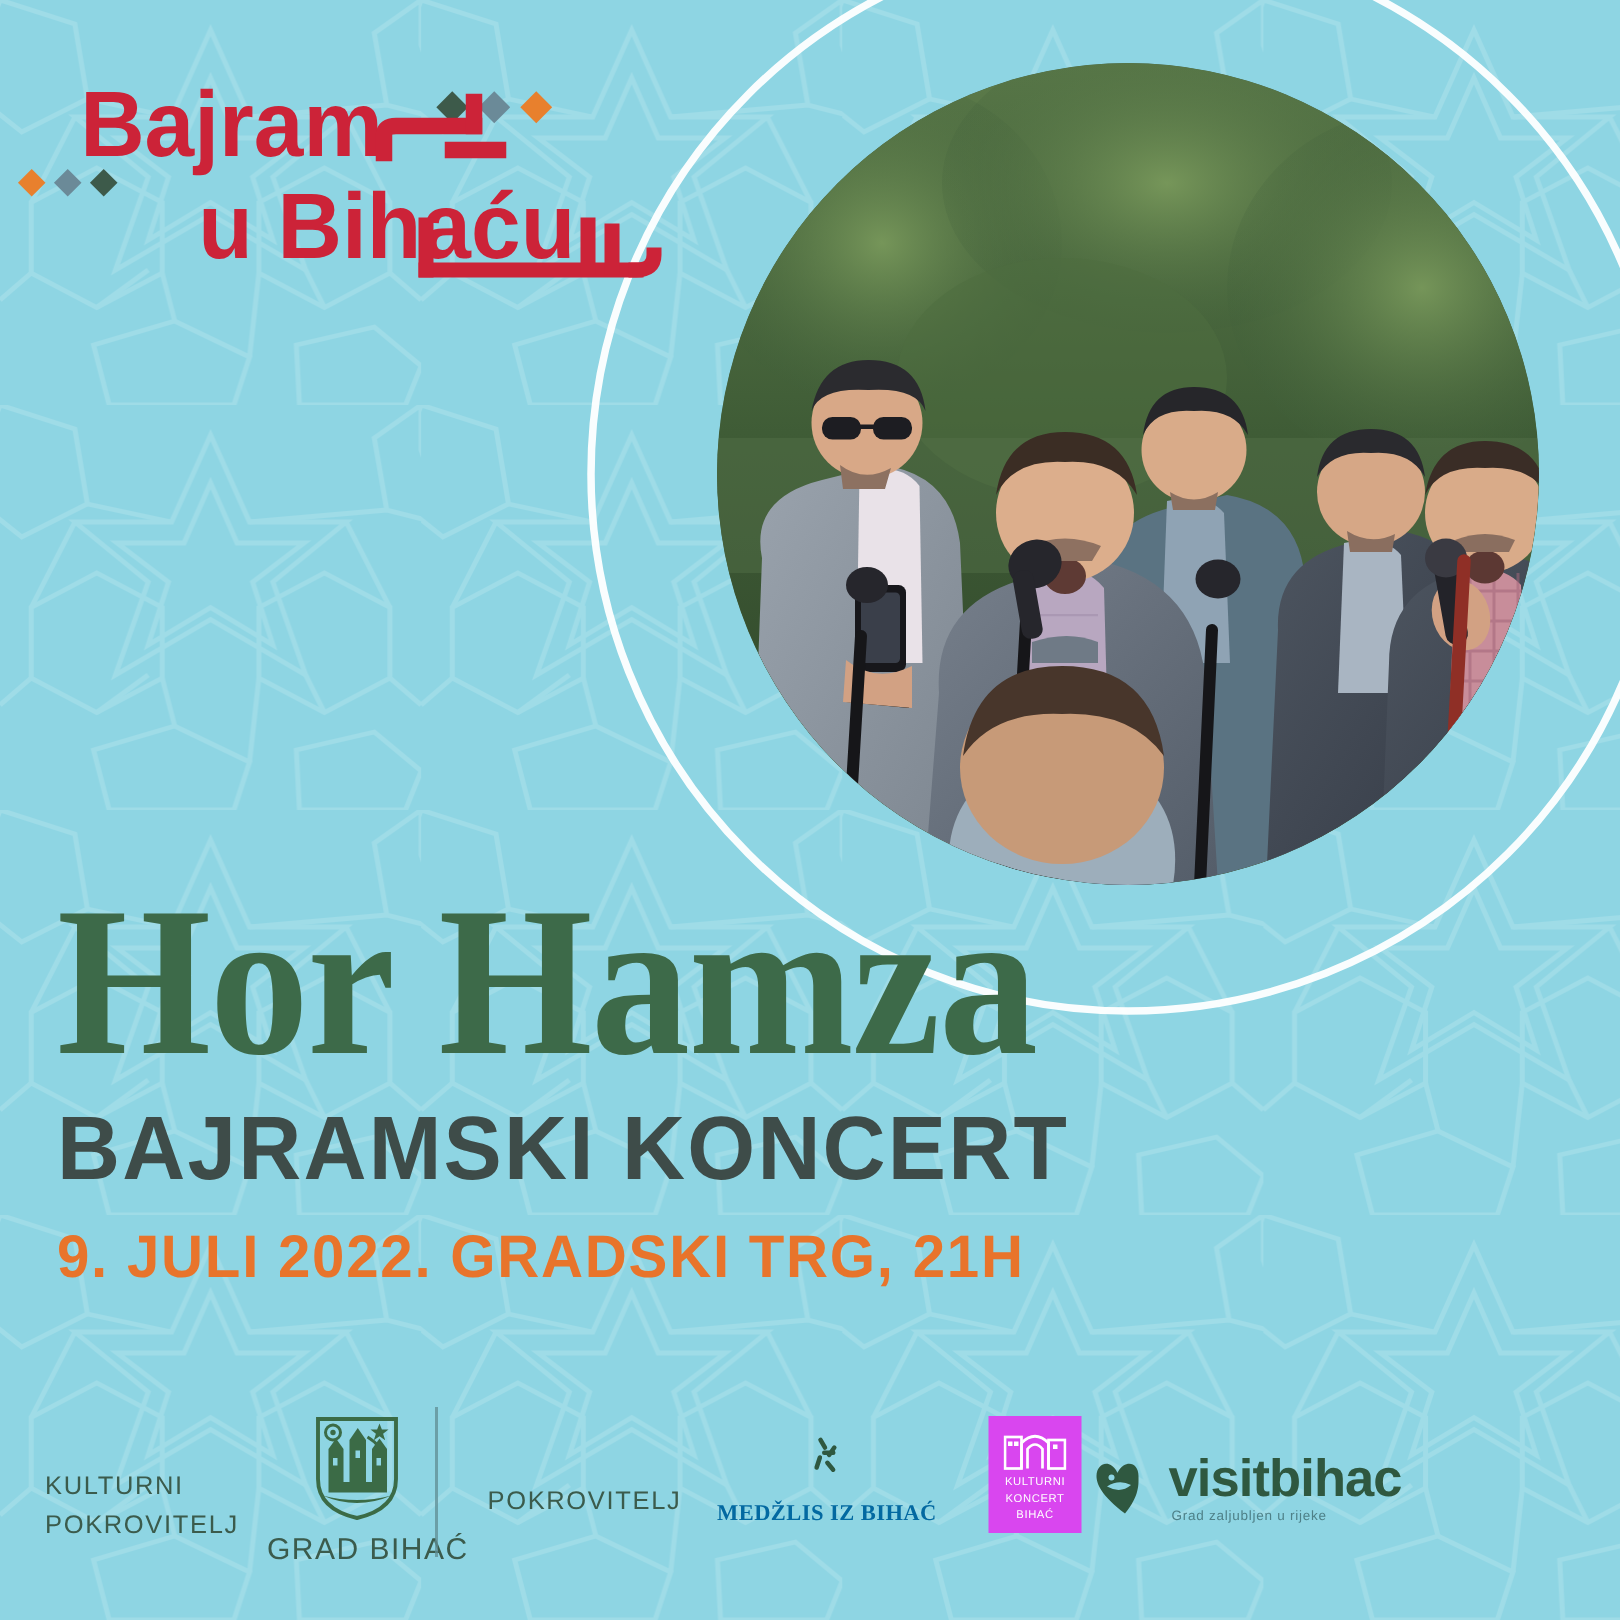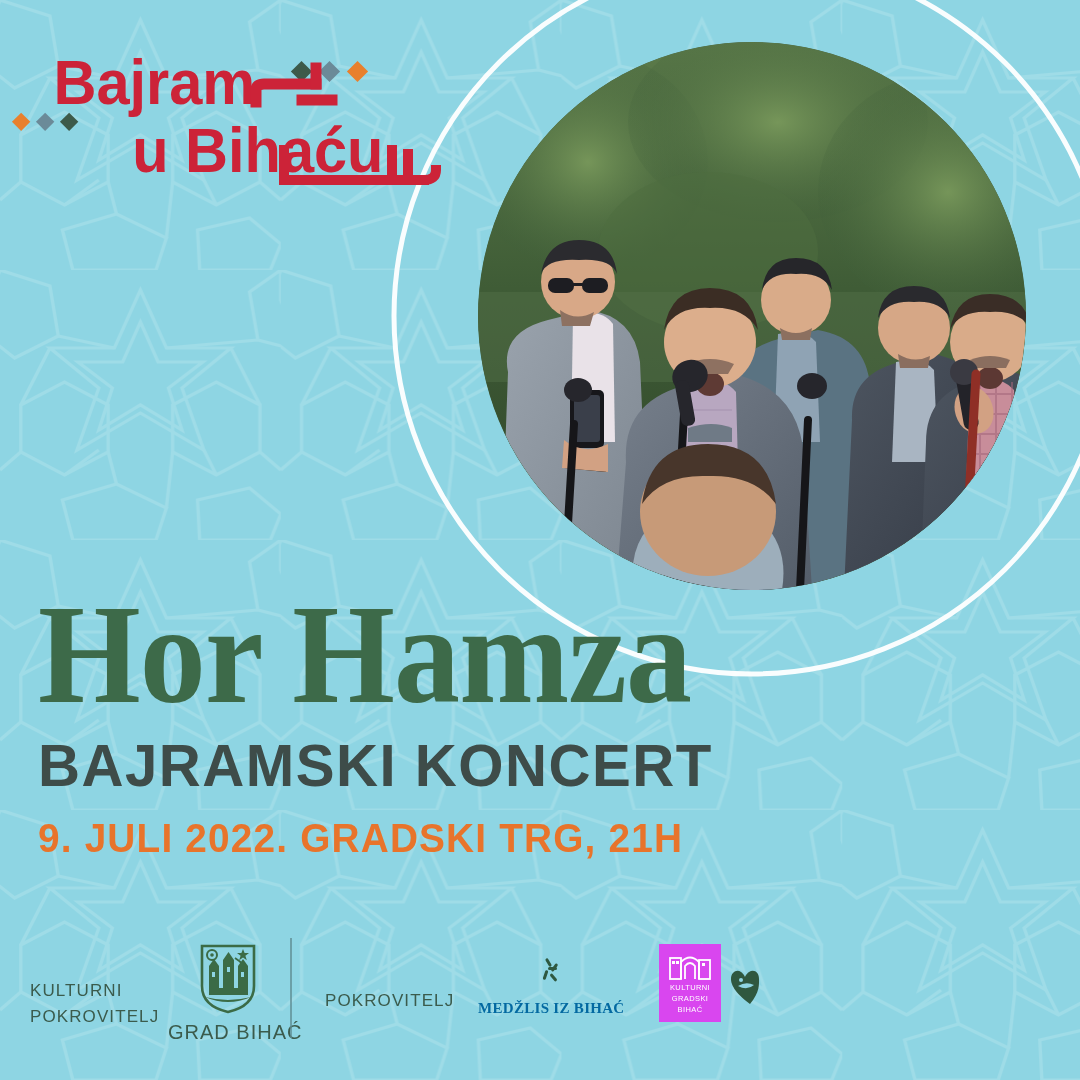--- a/index.html
+++ b/index.html
@@ -123,21 +123,21 @@
   .footer-label {
     font-family: "Liberation Sans", sans-serif;
     font-size: 17px;
     font-weight: normal;
     letter-spacing: 1.1px;
     color: #3b5b4c;
     line-height: 1.55;
     white-space: nowrap;
   }
   .slot-sponsor-label { position: absolute; left: 30px; top: 58px; }
-  .slot-gradbihac { position: absolute; left: 168px; top: 22px; width: 120px; text-align: center; }
+  .slot-gradbihac { position: absolute; left: 178px; top: 22px; width: 120px; text-align: center; }
   .slot-divider {
     position: absolute; left: 290px; top: 18px;
     width: 2px; height: 100px; background: #5f8c93; opacity: 0.75;
   }
   .slot-org-label { position: absolute; left: 325px; top: 68px; }
   .slot-medzlis { position: absolute; left: 478px; top: 28px; width: 120px; text-align: center; }
   .slot-kulturni { position: absolute; left: 620px; top: 24px; }
   .slot-visit { position: absolute; left: 730px; top: 48px; }
 
   .gradbihac-name {
@@ -460,30 +460,34 @@
             <path d="M16,29 L16,16 Q21,10 26,16 L26,29"></path>
           </g>
           <g fill="#ffffff">
             <rect x="3" y="11" width="3" height="3"></rect>
             <rect x="7" y="11" width="3" height="3"></rect>
             <rect x="33" y="13" width="3" height="3"></rect>
           </g>
         </svg>
         <div class="kc-text">
           <div>KULTURNI</div>
-          <div>GRADSKI</div>
+          <div>KONCERT</div>
           <div>BIHAĆ</div>
         </div>
       </div>
     </div>
 
     <div class="slot-visit">
       <div class="visit-wrap">
         <svg width="40" height="38" viewBox="0 0 40 38" aria-hidden="true">
           <path d="M20,36 C4,24 1,16 1,11 C1,4 7,1 11,4 C14,6 15,9 15,9 C15,9 16,6 19,4 C24,1 29,4 29,11 C29,16 30,24 20,36 Z" fill="#2f5840"></path>
           <path d="M8,18 q8,-5 16,-1 q-7,6 -16,1z" fill="#8ed5e3"></path>
           <circle cx="11" cy="12" r="2" fill="#8ed5e3"></circle>
         </svg>
+        <div class="visit-text">
+          <div class="visit-name">visitbihac</div>
+          <div class="visit-tag">Grad zaljubljen u rijeke</div>
+        </div>
       </div>
     </div>
 
   </div>
 </div>
 
 </body></html>

